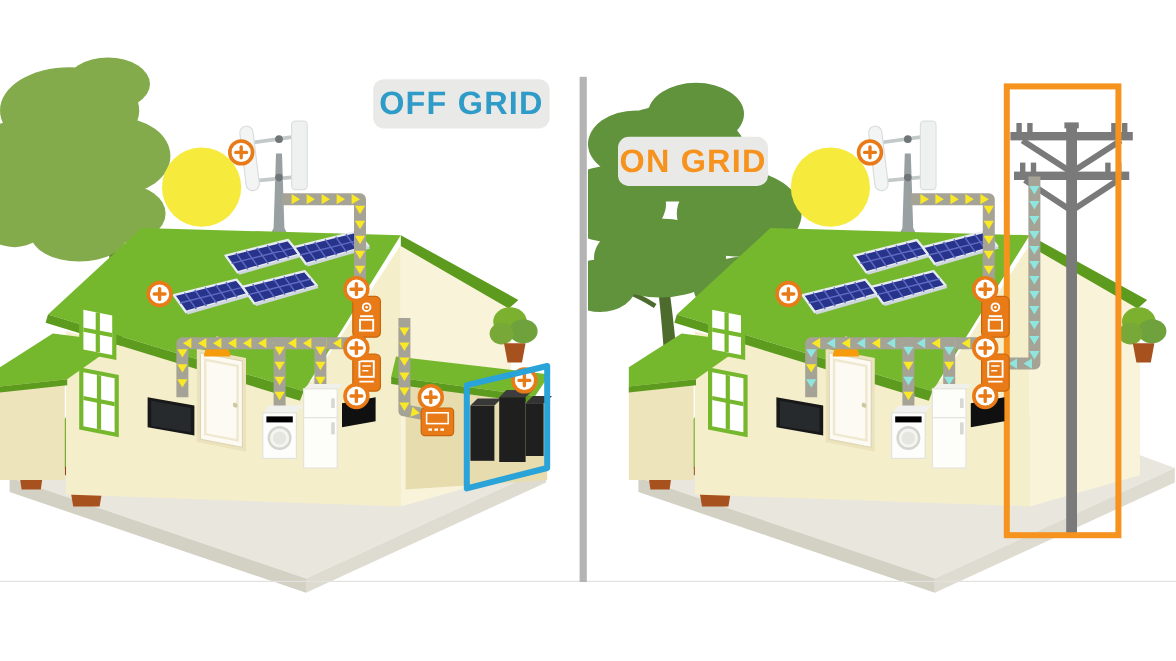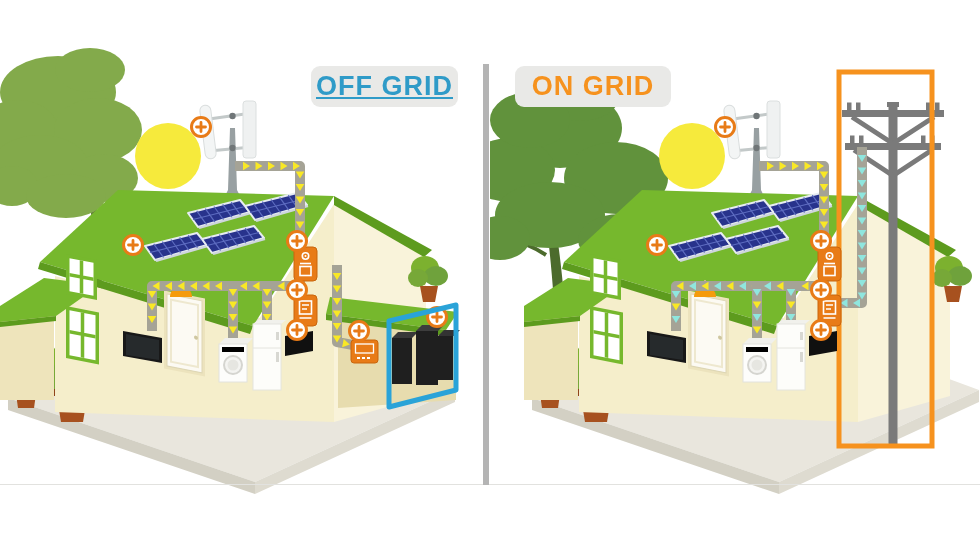--- a/index.html
+++ b/index.html
@@ -13,22 +13,22 @@
   }
   html,body{margin:0;padding:0;background:var(--background);}
   .stage{position:relative;width:980px;height:551px;background:var(--background);overflow:hidden;
          font-family:"Liberation Sans",sans-serif;}
   .panel{position:absolute;top:0;width:490px;height:551px;overflow:hidden;}
   .panel.left{left:0;} .panel.right{left:490px;}
   .panel svg{position:absolute;left:0;top:0;}
   .grid-label{position:absolute;top:66px;height:41px;background:var(--label-bg);border-radius:9px;
       display:flex;align-items:center;justify-content:center;font-weight:bold;font-size:27px;
       letter-spacing:1px;z-index:5;}
-  .grid-label.off{left:311px;width:147px;color:var(--off-grid-text);text-decoration:underline;}
-  .grid-label.on{left:515px;width:156px;color:var(--on-grid-text);}
+  .grid-label.off{left:311px;width:147px;color:var(--off-grid-text);}
+  .grid-label.on{left:515px;width:125px;color:var(--on-grid-text);margin-top:48px;}
   .divider{position:absolute;left:483px;top:64px;width:6px;height:421px;background:var(--divider);z-index:4;}
   .baseline{position:absolute;left:0;top:484px;width:980px;height:1px;background:var(--baseline);z-index:3;}
   
   .roof{fill:var(--roof);} .roofd{fill:var(--roof-dark);}
   .wall{fill:var(--wall);} .wallb{fill:var(--wall-bright);} .wallL{fill:var(--wall-leanto);}
   .sunc{fill:var(--sun);} .treeL{fill:var(--tree-left);} .treeD{fill:var(--tree-right);}
   .conduit{fill:none;stroke:var(--conduit);stroke-width:10;stroke-linejoin:round;stroke-linecap:square;}
   .devbox{fill:var(--device-orange);stroke:#c9660d;stroke-width:1;}
   .wicon{stroke:#ffffff;fill:none;}
   .ground{fill:var(--ground);} .groundS{fill:var(--ground-side);} .groundS2{fill:#dedbd0;}

